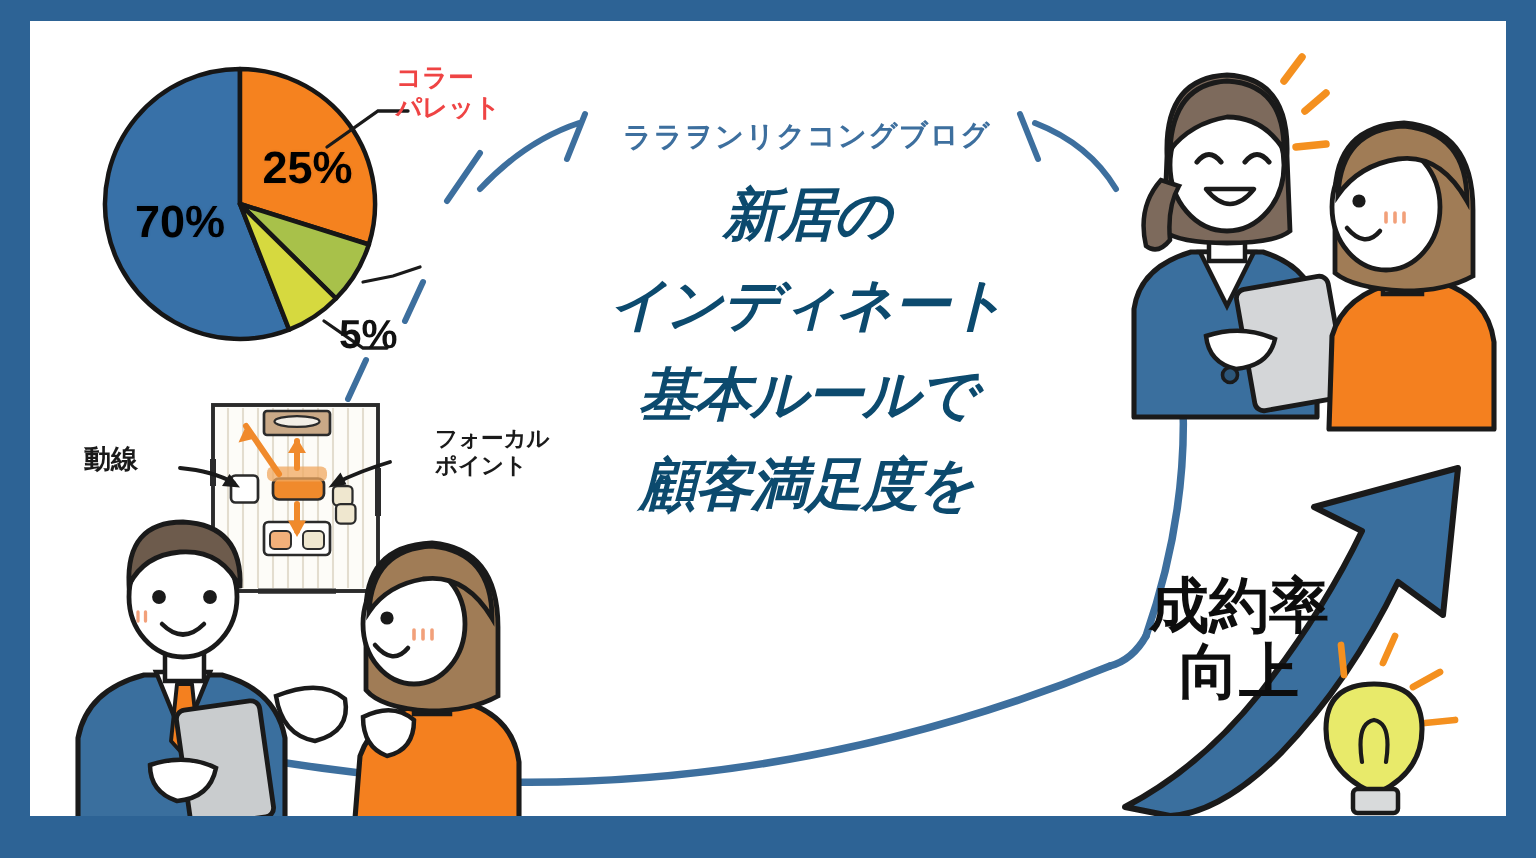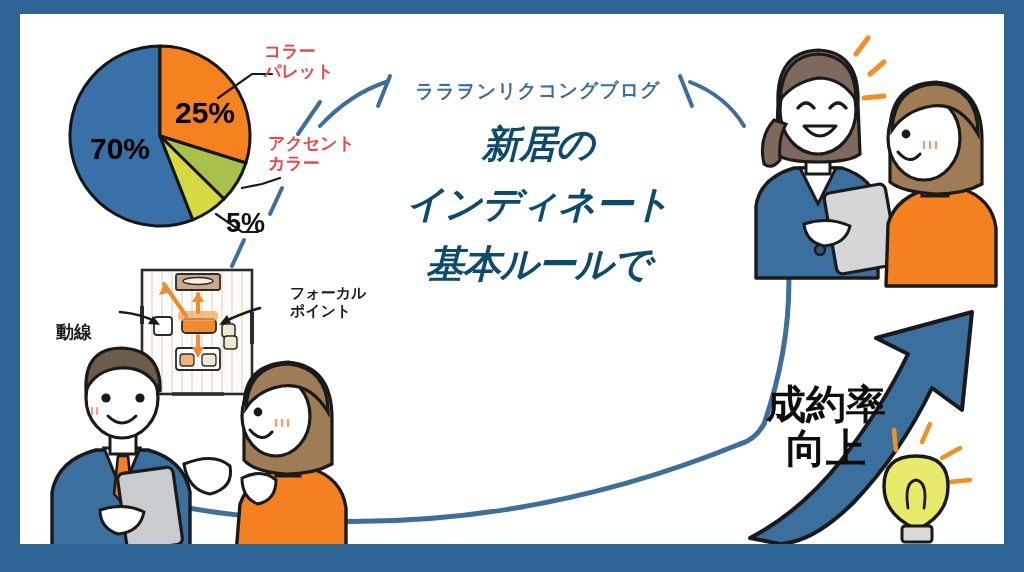--- a/index.html
+++ b/index.html
@@ -107,24 +107,20 @@
 
     <div class="pct-in" style="left:70px;top:118px;">70%</div>
     <div class="pct-in" style="left:155px;top:82px;">25%</div>
     <div class="pct-out" style="left:206px;top:194px;">5%</div>
 
     <div class="pielabel" style="left:244px;top:28px;">
       <div>コラー</div>
       <div>パレット</div>
     </div>
 
-    <div class="pielabel" style="left:248px;top:120px;">
-      <div>アクセント</div>
-      <div>カラー</div>
-    </div>
 
     <svg class="abs" style="left:108px;top:248px;width:140px;height:140px;z-index:18;" viewBox="0 0 140 140">
       <rect x="14" y="8" width="110" height="124" fill="#fdfcf8" stroke="#2b2b2b" stroke-width="2.6"></rect>
       <g stroke="#e3ddcf" stroke-width="1.4">
         <line x1="24" y1="10" x2="24" y2="130"></line>
           <line x1="34" y1="10" x2="34" y2="130"></line>
         <line x1="44" y1="10" x2="44" y2="130"></line>
           <line x1="54" y1="10" x2="54" y2="130"></line>
         <line x1="64" y1="10" x2="64" y2="130"></line>
           <line x1="74" y1="10" x2="74" y2="130"></line>
@@ -157,33 +153,34 @@
       <polygon points="70,96 76,85 64,85" fill="#f08a2c"></polygon>
     </svg>
 
     <svg class="abs" style="left:40px;top:250px;width:270px;height:110px;z-index:22;" viewBox="0 0 270 110">
       <path d="M 60 48 Q 82 50 96 58" fill="none" stroke="#1a1a1a" stroke-width="2.6" stroke-linecap="round"></path>
       <polygon points="100,61 88,60 93,52" fill="#1a1a1a"></polygon>
       <path d="M 200 44 Q 180 50 164 58" fill="none" stroke="#1a1a1a" stroke-width="2.6" stroke-linecap="round"></path>
       <polygon points="159,61 171,59 167,51" fill="#1a1a1a"></polygon>
     </svg>
 
-    <div class="planlabel" style="left:36px;top:283px;font-size:18px;margin-top:26px;">動線</div>
+    <div class="planlabel" style="left:36px;top:283px;font-size:18px;">動線</div>
 
     <div class="planlabel" style="left:240px;top:270px;margin-left:30px;">
       <div>フォーカル</div>
       <div>ポイント</div>
     </div>
 
     <div id="eyebrow">ララヲンリクコングブログ</div>
 
     <div id="title-block">
       <div class="tline">新居の</div>
       <div class="tline">インディネート</div>
       <div class="tline">基本ルールで</div>
+      <div class="tline">顧客満足度を</div>
     </div>
 
     <svg class="abs" style="left:718px;top:14px;width:272px;height:262px;z-index:25;" viewBox="0 0 272 262">
 
       <g stroke="#f4901f" stroke-width="5" stroke-linecap="round">
         <line x1="118" y1="26" x2="130" y2="10"></line>
         <line x1="132" y1="46" x2="146" y2="34"></line>
         <line x1="126" y1="70" x2="146" y2="68"></line>
       </g>
 

